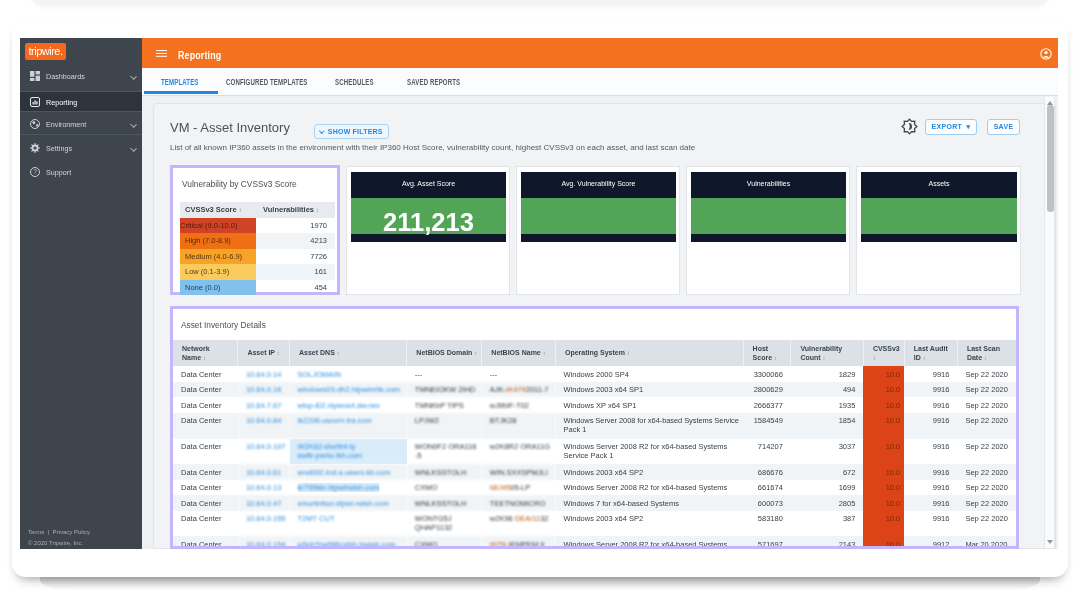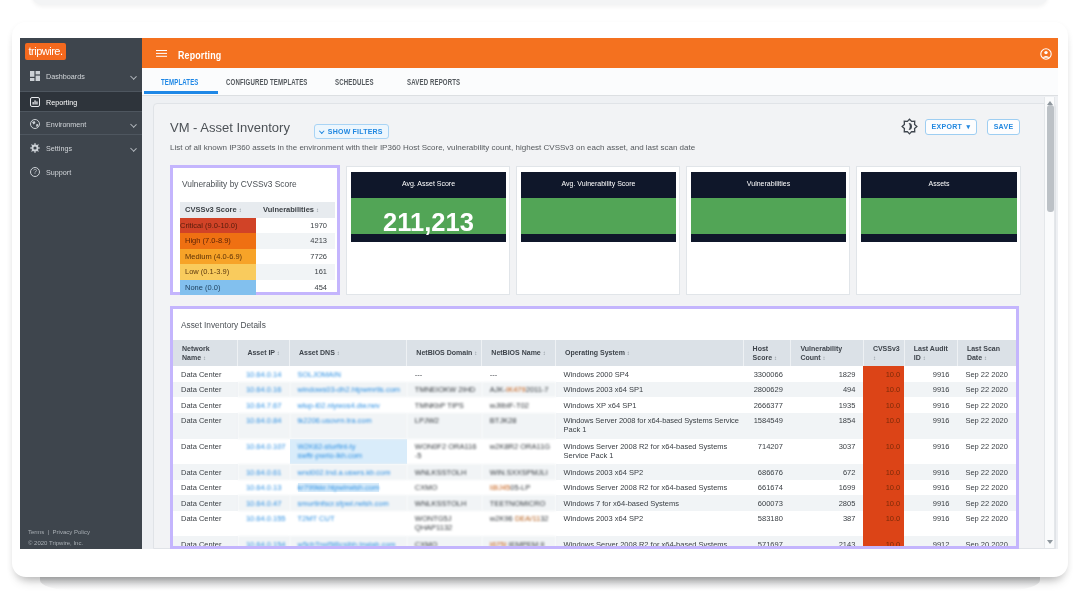--- a/index.html
+++ b/index.html
@@ -362,21 +362,21 @@
       <td>Data Center</td>
           <td class="lnk bl">10.64.0.154</td>
           <td class="lnk bl">w5cbTrwl5iBcsjbh.trwlab.com</td>
           <td class="bld">CXMO</td>
           <td class="bld"><i style="color:#c4590f;font-style:normal;">I675I</i> IEMPEM II</td>
           <td>Windows Server 2008 R2 for x64-based Systems</td>
           <td class="num">571697</td>
           <td class="num">2143</td>
           <td class="red">10.0</td>
           <td class="num">9912</td>
-          <td>Sep 20 2020</td>
+          <td>Mar 20 2020</td>
     </tr>
   </tbody>
     </table>
 </div>
 
 <div class="abs scrollbar">
   <div class="arr" style="top:4px;border-bottom:4px solid #8f979e;"></div>
   <div class="thumb"></div>
   <div class="arr" style="bottom:4px;border-top:4px solid #8f979e;"></div>
 </div>

